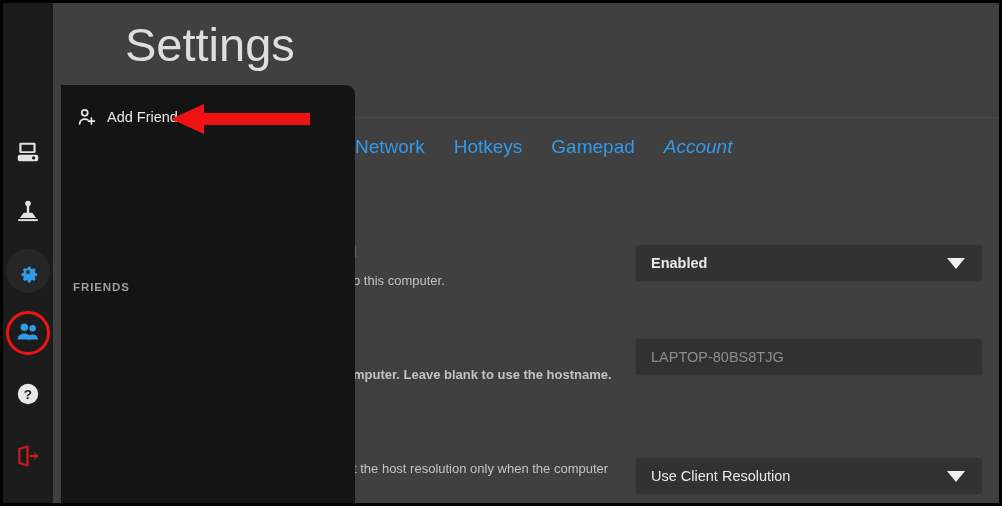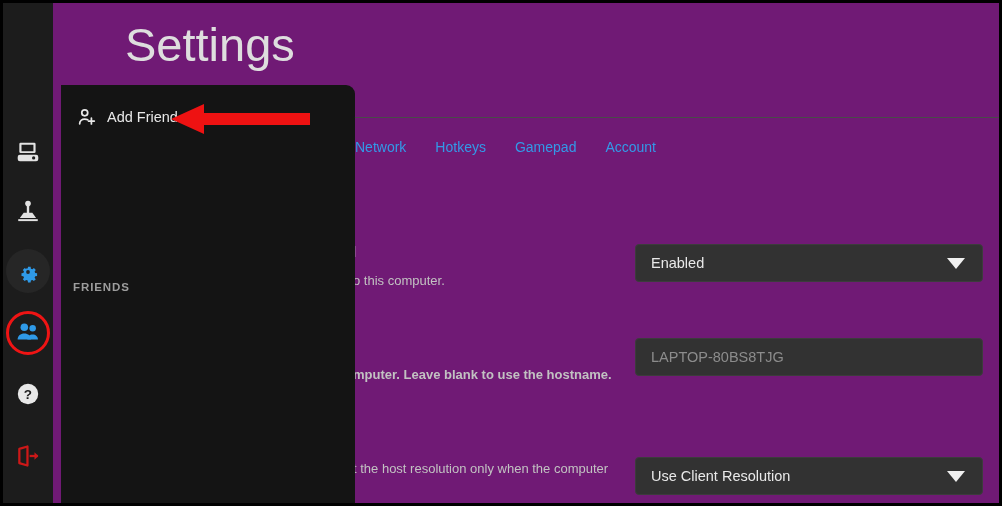--- a/index.html
+++ b/index.html
@@ -68,21 +68,21 @@
     pointer-events: none;
   }
 
   
   #content {
     position: absolute;
     left: 50px;
     top: 0;
     width: 946px;
     height: 500px;
-    background: #701a75;
+    background: #404040;
   }
 
   #page-title {
     position: absolute;
     left: 72px;
     top: 18px;
     font-size: 47px;
     font-weight: 300;
     color: #dedede;
     letter-spacing: 0px;
@@ -101,26 +101,26 @@
   #tabs {
     position: absolute;
     left: 302px;
     top: 133px;
     height: 22px;
     display: flex;
     align-items: center;
   }
   .tab {
     color: #3399e8;
-    font-size: 14px;
+    font-size: 19px;
     margin-right: 29px;
     white-space: nowrap;
     cursor: pointer;
   }
-  .tab:last-child { margin-right: 6px; }
+  .tab:last-child { margin-right: 6px; font-style: italic; }
 
   #section-heading {
     position: absolute;
     left: 222px;
     top: 188px;
     font-size: 16px;
     font-weight: bold;
     color: #efefef;
     letter-spacing: 0.6px;
     white-space: nowrap;
@@ -309,21 +309,21 @@
       <div class="tab">Network</div>
       <div class="tab">Hotkeys</div>
       <div class="tab">Gamepad</div>
       <div class="tab">Account</div>
     </div>
 
     <div id="section-heading">IGS</div>
 
     <div class="row-label" style="left:300px; top:241px;">l</div>
     <div class="row-desc" style="left:300px; top:270px;">o this computer.</div>
-    <div class="field" style="top:241px;">
+    <div class="field" style="top:241px;font-weight:bold;">
       <span class="value">Enabled</span>
       <span class="caret"></span>
     </div>
 
     <div class="row-desc" style="left:300px; top:364px;font-weight:bold;">mputer. Leave blank to use the hostname.</div>
     <div class="field" style="top:335px;">
       <span class="placeholder">LAPTOP-80BS8TJG</span>
     </div>
 
     <div class="row-desc" style="left:300px; top:458px;">t the host resolution only when the computer</div>

